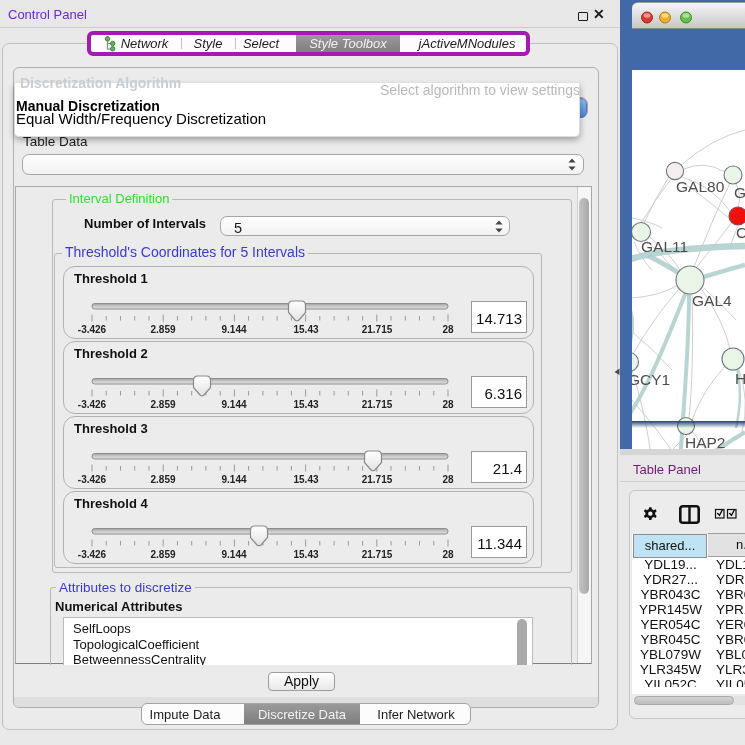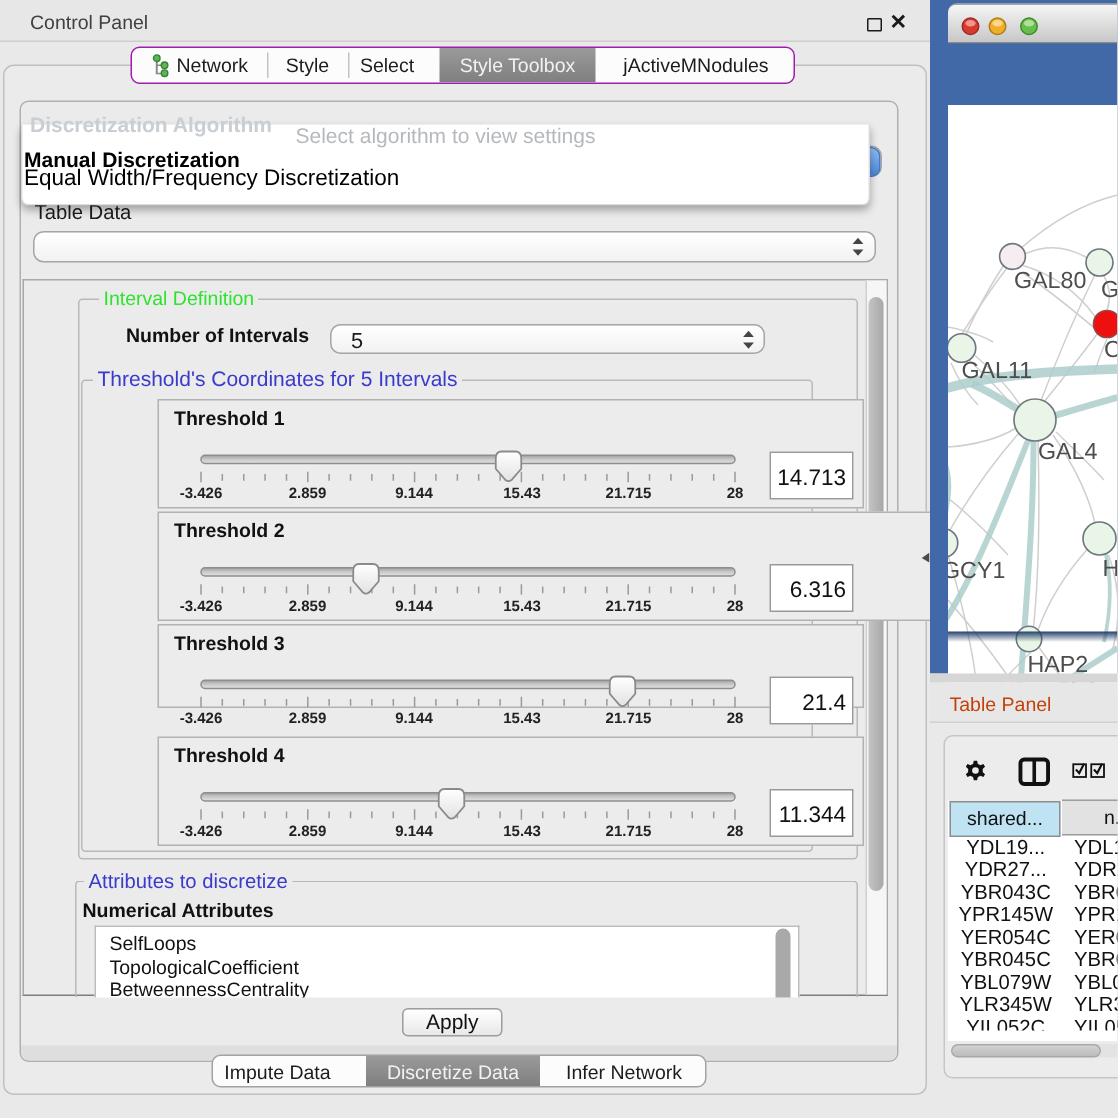--- a/index.html
+++ b/index.html
@@ -4,41 +4,41 @@
 <style>
   * { margin:0; padding:0; box-sizing:border-box; }
   html,body { width:745px; height:745px; overflow:hidden; }
   body { font-family:"Liberation Sans", sans-serif; position:relative; background:#e9e9e9; }
   .abs { position:absolute; }
   .panel { border:1px solid #c0c0c0; border-radius:7px; background:#ebebeb; }
   .group { border:1px solid #b9b9b9; border-radius:3px; }
   .gtitle { position:absolute; background:#ebebeb; padding:0 3px; font-size:13px; line-height:13px; }
   .combo { background:linear-gradient(#ffffff,#f2f2f2); border:1px solid #a6a6a6; border-radius:5px; font-size:13px; color:#1a1a1a; }
   .updown { position:absolute; width:9px; height:16px; }
-  .tbox { background:#ececec; border:1px solid #b2b2b2; border-radius:0;margin-left:42px; }
+  .tbox { background:#ececec; border:1px solid #b2b2b2; border-radius:12px; }
   .tname { position:absolute; left:10px; top:4px; font-size:13px; font-weight:bold; color:#111; }
   .vfield { position:absolute; left:407px; top:34px; width:56px; height:32px; background:#fff; border:1px solid #999; font-size:15px; color:#111; text-align:right; padding:8px 4px 0 0; }
   .ticklab { position:absolute; top:57px; font-size:10px; font-weight:bold; color:#222; transform:translateX(-50%); }
   .seg { position:absolute; top:0; height:100%; font-size:13px; color:#1c1c1c; text-align:center; display:flex; align-items:center; justify-content:center; }
   .segdiv { position:absolute; top:3px; bottom:3px; width:1px; background:#c3c3c3; }
   .selseg { background:linear-gradient(#9a9a9a,#7f7f7f); color:#f2f2f2; }
 </style>
 </head>
 <body>
 
 <div class="abs" style="left:0; top:0; width:620px; height:745px; background:#e9e9e9;"></div>
 
 <div class="abs" style="left:0; top:0; width:620px; height:28px; background:#e7e7e7; border-bottom:1px solid #cdcdcd;"></div>
-<div class="abs" style="left:20px; top:7px; font-size:13px; color:#404040;">Control Panel</div>
+<div class="abs" style="left:8px; top:7px; font-size:13px; color:#6d28d9;">Control Panel</div>
 <div class="abs" style="left:578px; top:12px; width:10px; height:9px; border:1.6px solid #1a1a1a; border-radius:1px;"></div>
 <div class="abs" style="left:593px; top:6px; font-size:14px; font-weight:bold; color:#1a1a1a;">✕</div>
 
 <div class="abs panel" style="left:2px; top:43px; width:616px; height:687px;"></div>
 
-<div class="abs" style="left:87px; top:31px; width:443px; height:25px; background:#fcfcfc; border:1px solid #a21caf; border-radius:6px; overflow:hidden; font-size:13.5px;">
+<div class="abs" style="left:87px; top:31px; width:443px; height:25px; background:#fcfcfc; border:4px solid #a21caf; border-radius:6px; overflow:hidden; font-size:13.5px;font-style:italic;">
   <div class="seg" style="left:0; width:90px;">
     <svg width="12" height="16" viewBox="0 0 12 16" style="margin-right:5px;">
       <line x1="3.5" y1="2.5" x2="3.5" y2="13.5" stroke="#8a8a8a" stroke-width="1.3"></line>
       <line x1="3.5" y1="7.5" x2="8.5" y2="7.5" stroke="#8a8a8a" stroke-width="1.1"></line>
       <line x1="3.5" y1="13" x2="8.5" y2="13" stroke="#8a8a8a" stroke-width="1.1"></line>
       <circle cx="3.5" cy="2.8" r="2.2" fill="#5cb455" stroke="#35802f" stroke-width="0.9"></circle>
       <circle cx="8.7" cy="7.5" r="2.2" fill="#5cb455" stroke="#35802f" stroke-width="0.9"></circle>
       <circle cx="8.7" cy="12.8" r="2.2" fill="#5cb455" stroke="#35802f" stroke-width="0.9"></circle>
     </svg>
     Network</div>
@@ -129,21 +129,21 @@
     <path d="M 224.5,38.5 Q 224.5,34 228.5,34 L 237.5,34 Q 241.5,34 241.5,38.5 L 241.5,45.5 L 235.0,53 Q 233.0,54.5 231.0,53 L 224.5,45.5 Z" fill="url(#thm)" stroke="#8a8a8a" stroke-width="1.2"></path>
   </svg>
   <div class="ticklab" style="left:28px;">-3.426</div>
   <div class="ticklab" style="left:99px;">2.859</div>
   <div class="ticklab" style="left:170px;">9.144</div>
   <div class="ticklab" style="left:242px;">15.43</div>
   <div class="ticklab" style="left:313px;">21.715</div>
   <div class="ticklab" style="left:384px;">28</div>
   <div class="vfield">14.713</div>
 </div>
-<div class="abs tbox" style="left:63px; top:341px; width:542px; height:73px;">
+<div class="abs tbox" style="left:63px; top:341px; width:471px; height:73px;">
   <div class="tname">Threshold 2</div>
   <svg style="position:absolute; left:0; top:0;" width="471" height="73" viewBox="0 0 471 73">
     <rect x="28" y="36.5" width="356" height="5.5" rx="2.7" fill="url(#trk)" stroke="#8e8e8e" stroke-width="1"></rect>
     <line x1="28.0" y1="47.5" x2="28.0" y2="54.5" stroke="#9a9a9a" stroke-width="1"></line>
       <line x1="42.2" y1="49" x2="42.2" y2="53.5" stroke="#9a9a9a" stroke-width="1"></line>
       <line x1="56.5" y1="49" x2="56.5" y2="53.5" stroke="#9a9a9a" stroke-width="1"></line>
       <line x1="70.7" y1="49" x2="70.7" y2="53.5" stroke="#9a9a9a" stroke-width="1"></line>
       <line x1="85.0" y1="49" x2="85.0" y2="53.5" stroke="#9a9a9a" stroke-width="1"></line>
       <line x1="99.2" y1="47.5" x2="99.2" y2="54.5" stroke="#9a9a9a" stroke-width="1"></line>
       <line x1="113.4" y1="49" x2="113.4" y2="53.5" stroke="#9a9a9a" stroke-width="1"></line>
@@ -169,21 +169,21 @@
     <path d="M 129.5,38.5 Q 129.5,34 133.5,34 L 142.5,34 Q 146.5,34 146.5,38.5 L 146.5,45.5 L 140.0,53 Q 138.0,54.5 136.0,53 L 129.5,45.5 Z" fill="url(#thm)" stroke="#8a8a8a" stroke-width="1.2"></path>
   </svg>
   <div class="ticklab" style="left:28px;">-3.426</div>
   <div class="ticklab" style="left:99px;">2.859</div>
   <div class="ticklab" style="left:170px;">9.144</div>
   <div class="ticklab" style="left:242px;">15.43</div>
   <div class="ticklab" style="left:313px;">21.715</div>
   <div class="ticklab" style="left:384px;">28</div>
   <div class="vfield">6.316</div>
 </div>
-<div class="abs tbox" style="left:63px; top:416px; width:471px; height:56px;">
+<div class="abs tbox" style="left:63px; top:416px; width:471px; height:73px;">
   <div class="tname">Threshold 3</div>
   <svg style="position:absolute; left:0; top:0;" width="471" height="73" viewBox="0 0 471 73">
     <rect x="28" y="36.5" width="356" height="5.5" rx="2.7" fill="url(#trk)" stroke="#8e8e8e" stroke-width="1"></rect>
     <line x1="28.0" y1="47.5" x2="28.0" y2="54.5" stroke="#9a9a9a" stroke-width="1"></line>
       <line x1="42.2" y1="49" x2="42.2" y2="53.5" stroke="#9a9a9a" stroke-width="1"></line>
       <line x1="56.5" y1="49" x2="56.5" y2="53.5" stroke="#9a9a9a" stroke-width="1"></line>
       <line x1="70.7" y1="49" x2="70.7" y2="53.5" stroke="#9a9a9a" stroke-width="1"></line>
       <line x1="85.0" y1="49" x2="85.0" y2="53.5" stroke="#9a9a9a" stroke-width="1"></line>
       <line x1="99.2" y1="47.5" x2="99.2" y2="54.5" stroke="#9a9a9a" stroke-width="1"></line>
       <line x1="113.4" y1="49" x2="113.4" y2="53.5" stroke="#9a9a9a" stroke-width="1"></line>
@@ -350,21 +350,21 @@
     <text x="103" y="314">H</text>
     <text x="53" y="378">HAP2</text>
   </g>
 </svg>
 </div>
 
 <div class="abs" style="left:632px; top:421px; width:113px; height:7px; background:linear-gradient(#24416b,rgba(66,105,167,0));"></div>
 
 <div class="abs" style="left:620px; top:449px; width:125px; height:6px; background:#d6d6d6;"></div>
 <div class="abs" style="left:620px; top:455px; width:125px; height:27px; background:#e7e7e7; border-bottom:1px solid #d0d0d0;"></div>
-<div class="abs" style="left:633px; top:462px; font-size:13px; color:#c2410c;">Table Panel</div>
+<div class="abs" style="left:633px; top:462px; font-size:13px; color:#701a75;">Table Panel</div>
 <div class="abs" style="left:620px; top:482px; width:125px; height:263px; background:#e9e9e9;"></div>
 <div class="abs" style="left:629px; top:490px; width:130px; height:229px; background:#ececec; border:1px solid #c6c6c6; border-radius:6px 0 0 6px;"></div>
 <div class="abs" style="left:632px; top:534px; width:113px; height:160px; background:#ffffff;"></div>
 
 <svg class="abs" style="left:641px; top:504px;" width="104" height="20" viewBox="0 0 104 20">
   <g fill="#111">
     <path d="M8.2,3.2 L10.4,3.2 L10.9,5.3 A4.9,4.9 0 0 1 12.6,6.2 L14.6,5.3 L15.7,7.2 L14.1,8.7 A5.1,5.1 0 0 1 14.1,10.6 L15.7,12.1 L14.6,14 L12.6,13.1 A4.9,4.9 0 0 1 10.9,14 L10.4,16.1 L8.2,16.1 L7.7,14 A4.9,4.9 0 0 1 6,13.1 L4,14 L2.9,12.1 L4.5,10.6 A5.1,5.1 0 0 1 4.5,8.7 L2.9,7.2 L4,5.3 L6,6.2 A4.9,4.9 0 0 1 7.7,5.3 Z"></path>
     <circle cx="9.3" cy="9.65" r="2.2" fill="#ececec"></circle>
   </g>
   <g fill="none" stroke="#111">
@@ -387,15 +387,15 @@
 </div>
 <div class="abs" style="left:716px; top:557px; width:80px; height:130px; overflow:hidden; font-size:13.5px; color:#111; line-height:15px;">
 YDL190W<br>YDR277C<br>YBR043C<br>YPR145W<br>YER054C<br>YBR045C<br>YBL079W<br>YLR345W<br>YIL052C
 </div>
 
 <div class="abs" style="left:634px; top:696px; width:160px; height:9px; background:#e3e3e3; border-radius:4px;"></div>
 <div class="abs" style="left:634px; top:696px; width:100px; height:9px; background:linear-gradient(#d2d2d2,#bcbcbc); border:1px solid #a8a8a8; border-radius:4.5px;"></div>
 
 <div class="abs" style="left:14px; top:83px; width:566px; height:54px; background:#ffffff; border-radius:0 0 5px 5px; box-shadow:0 3px 6px rgba(0,0,0,0.32); border:1px solid #dcdcdc; border-top:none; z-index:50;"></div>
 <div class="abs" style="left:20px; top:75px; font-size:14px; font-weight:bold; color:#c9ced3; z-index:51;">Discretization Algorithm</div>
-<div class="abs" style="left:14px; top:82px; width:566px; text-align:center; font-size:14px; color:#b5b9bd; z-index:51;">Select algorithm to view settings</div>
+<div class="abs" style="left:14px; top:82px; width:566px; text-align:right; font-size:14px; color:#b5b9bd; z-index:51;">Select algorithm to view settings</div>
 <div class="abs" style="left:16px; top:98px; font-size:14px; font-weight:bold; color:#000; z-index:51;">Manual Discretization</div>
 <div class="abs" style="left:16px; top:110px; font-size:15px; color:#000; z-index:51;">Equal Width/Frequency Discretization</div>
 
 </body></html>

